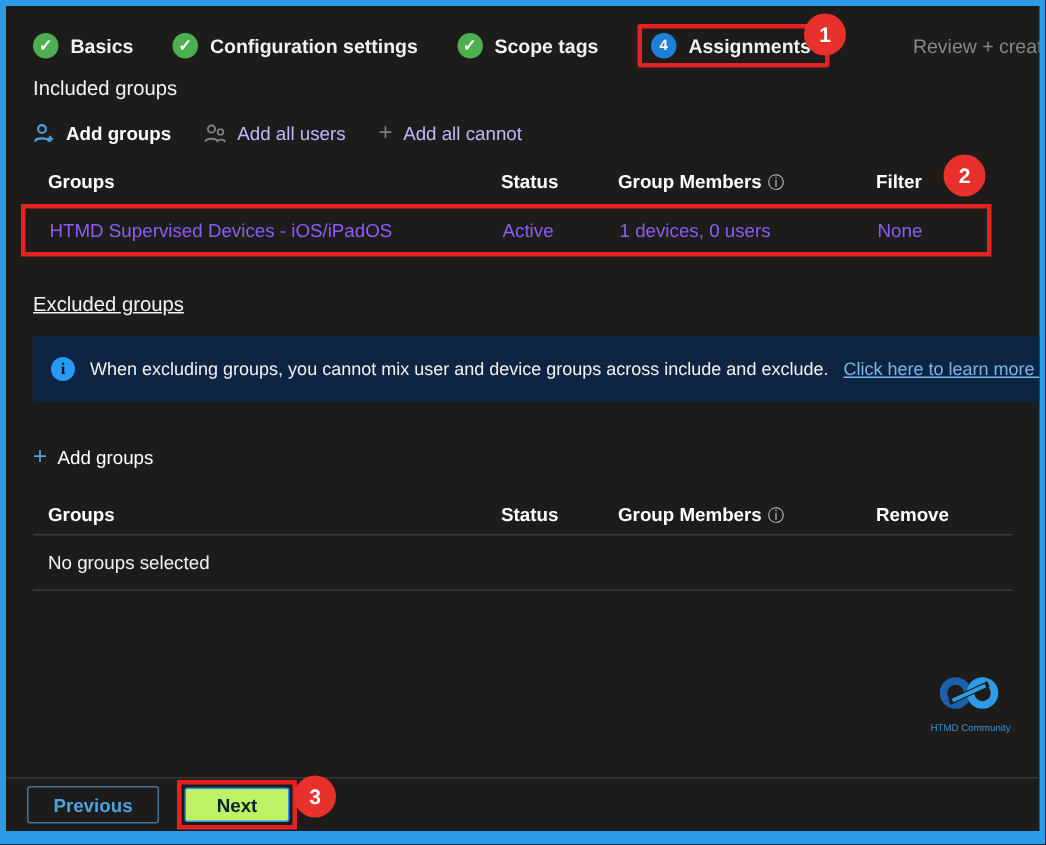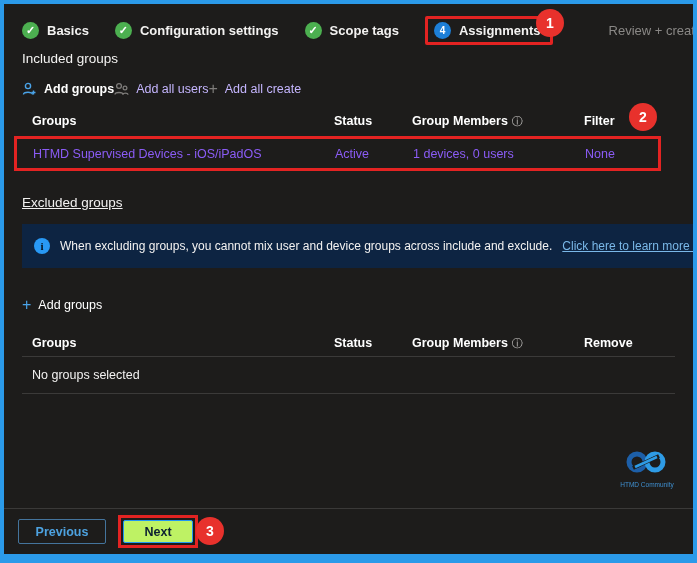--- a/index.html
+++ b/index.html
@@ -24,21 +24,21 @@
     position:absolute;width:28px;height:28px;border-radius:50%;
     background:#e8312c;color:#fff;font-size:14px;font-weight:bold;
     display:flex;align-items:center;justify-content:center;z-index:5;
   }
   .review-wrap{display:flex;align-items:center;margin-left:30px;}
 
   
   .section-title{font-size:13.5px;color:#f3f2f1;margin-top:3px;}
 
   
-  .toolbar{display:flex;align-items:center;margin-top:12px;height:22px;}
+  .toolbar{display:flex;align-items:center;gap:22px;margin-top:12px;height:22px;}
   .tool{display:flex;align-items:center;gap:7px;font-size:12.5px;cursor:pointer;}
   .tool .txt{color:#fff;font-weight:bold;}
   .tool.disabled{cursor:default;}
   .tool.disabled .txt{color:#c4b5fd;font-weight:normal;}
   .plus-glyph{font-size:16px;color:#4aa3e8;line-height:1;}
   .tool.disabled .plus-glyph{color:#7f7d7b;}
 
   
   .tbl-head,.tbl-row{
     display:grid;grid-template-columns:302px 78px 172px 1fr;
@@ -68,21 +68,21 @@
   .banner a{color:#7ab8e8;text-decoration:underline;font-size:12px;cursor:pointer;}
 
   .add2{margin-top:26px;}
 
   
   .logo{position:absolute;right:14px;top:444px;width:64px;text-align:center;}
   .logo-caption{font-size:6.5px;color:#3f8fd0;margin-top:1px;}
 
   
   .footer{
-    position:absolute;left:0;right:0;bottom:0;height:46px;
+    position:absolute;left:0;right:0;bottom:0;height:36px;
     border-top:1px solid #3a3938;display:flex;align-items:center;padding:0 14px;
   }
   .btn-prev{
     background:transparent;border:1px solid #44749c;border-radius:2px;
     color:#4da2e0;font-size:12.5px;font-weight:bold;width:88px;height:25px;cursor:pointer;
   }
   .next-rect{border:3px solid #e32322;margin-left:12px;padding:2px;display:flex;}
   .btn-next{
     background:#bef264;border:1px solid #2196f3;border-radius:2px;
     color:#0c2132;font-size:12.5px;font-weight:bold;width:70px;height:23px;cursor:pointer;
@@ -140,21 +140,21 @@
         <svg width="15" height="14" viewBox="0 0 15 14">
           <circle cx="5" cy="4" r="2.4" fill="none" stroke="#7f7d7b" stroke-width="1.3"></circle>
           <path d="M1 12.5 C1 9.8 9 9.8 9 12.5" fill="none" stroke="#7f7d7b" stroke-width="1.3"></path>
           <circle cx="11" cy="6" r="1.9" fill="none" stroke="#7f7d7b" stroke-width="1.2"></circle>
           <path d="M8.7 12.7 C9 10.6 13.8 10.6 14 12.7" fill="none" stroke="#7f7d7b" stroke-width="1.2"></path>
         </svg>
         <span class="txt">Add all users</span>
       </div>
       <div class="tool disabled">
         <span class="plus-glyph">+</span>
-        <span class="txt">Add all create</span>
+        <span class="txt">Add all cannot</span>
       </div>
     </div>
 
     <div class="tbl-head">
       <span>Groups</span>
       <span>Status</span>
       <span><span>Group Members</span><span class="info-glyph">ⓘ</span></span>
       <span>Filter</span>
     </div>
 

